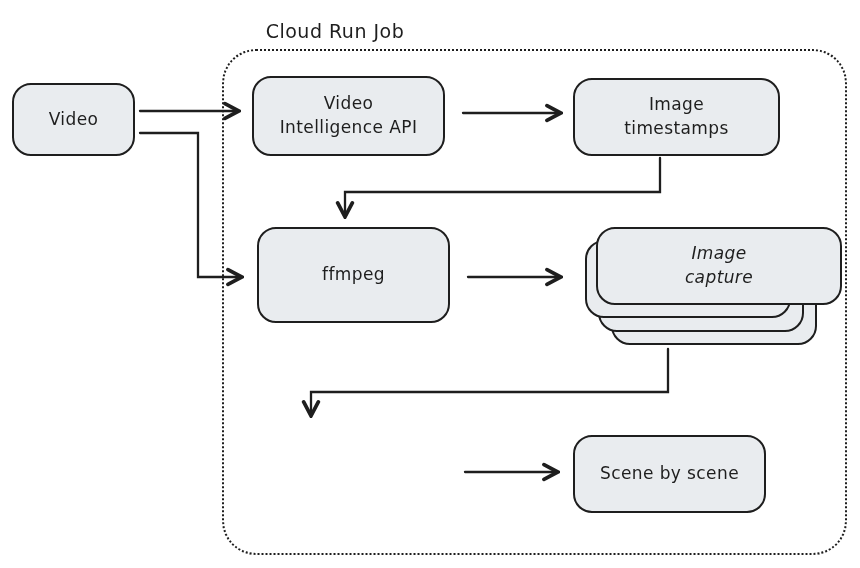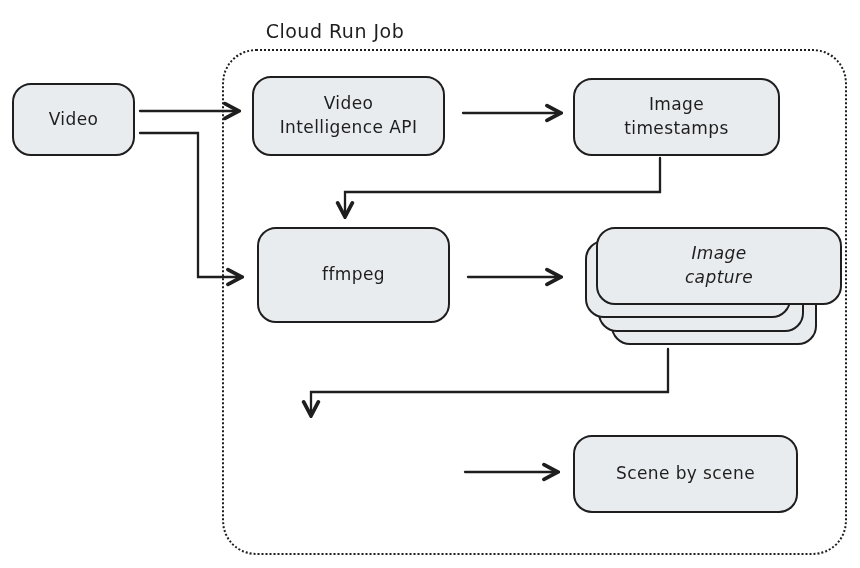--- a/index.html
+++ b/index.html
@@ -105,17 +105,17 @@
     <div class="stack-card" style="left:611px; top:267px;"></div>
     <div class="stack-card" style="left:598px; top:254px;"></div>
     <div class="stack-card" style="left:585px; top:240px;"></div>
     <div class="node" style="left:596px; top:227px; width:246px; height:78px;font-style:italic;">
       <span>Image</span>
       <span>capture</span>
     </div>
   </div>
 
 
-  <div class="node" style="left:573px; top:435px; width:225px; height:78px;">
+  <div class="node" style="left:573px; top:435px; width:193px; height:78px;">
     <span>Scene by scene</span>
   </div>
 
 </div>
 
 </body></html>

